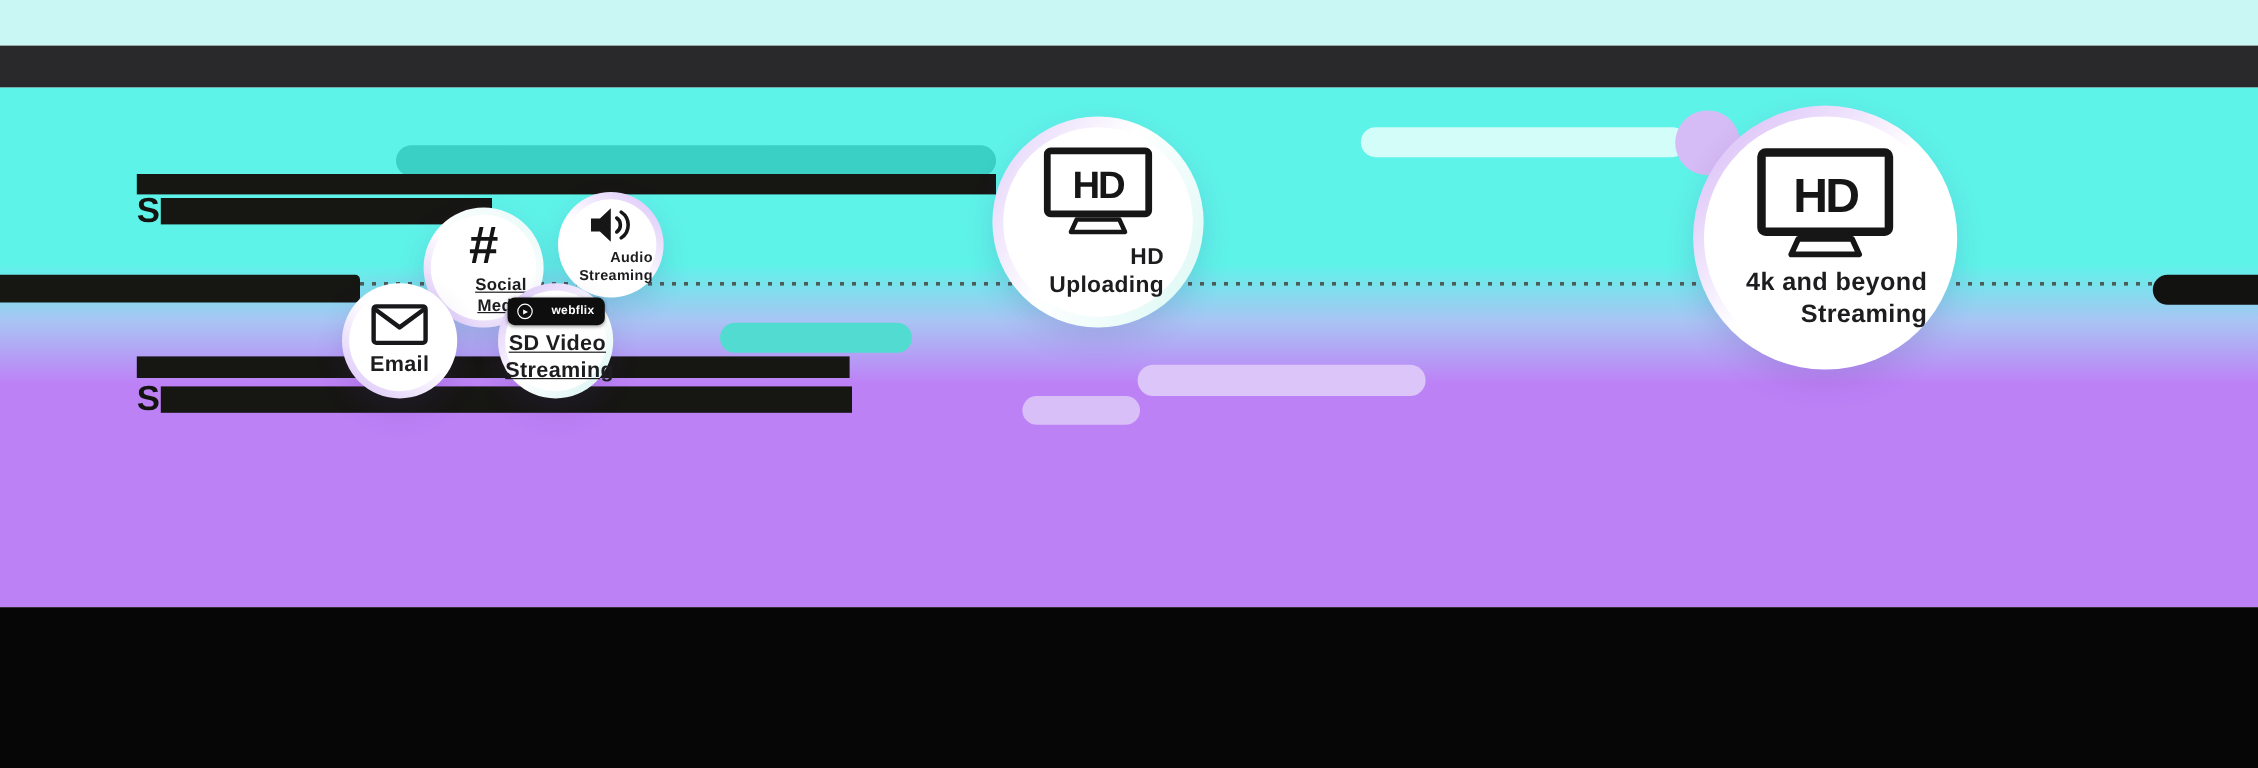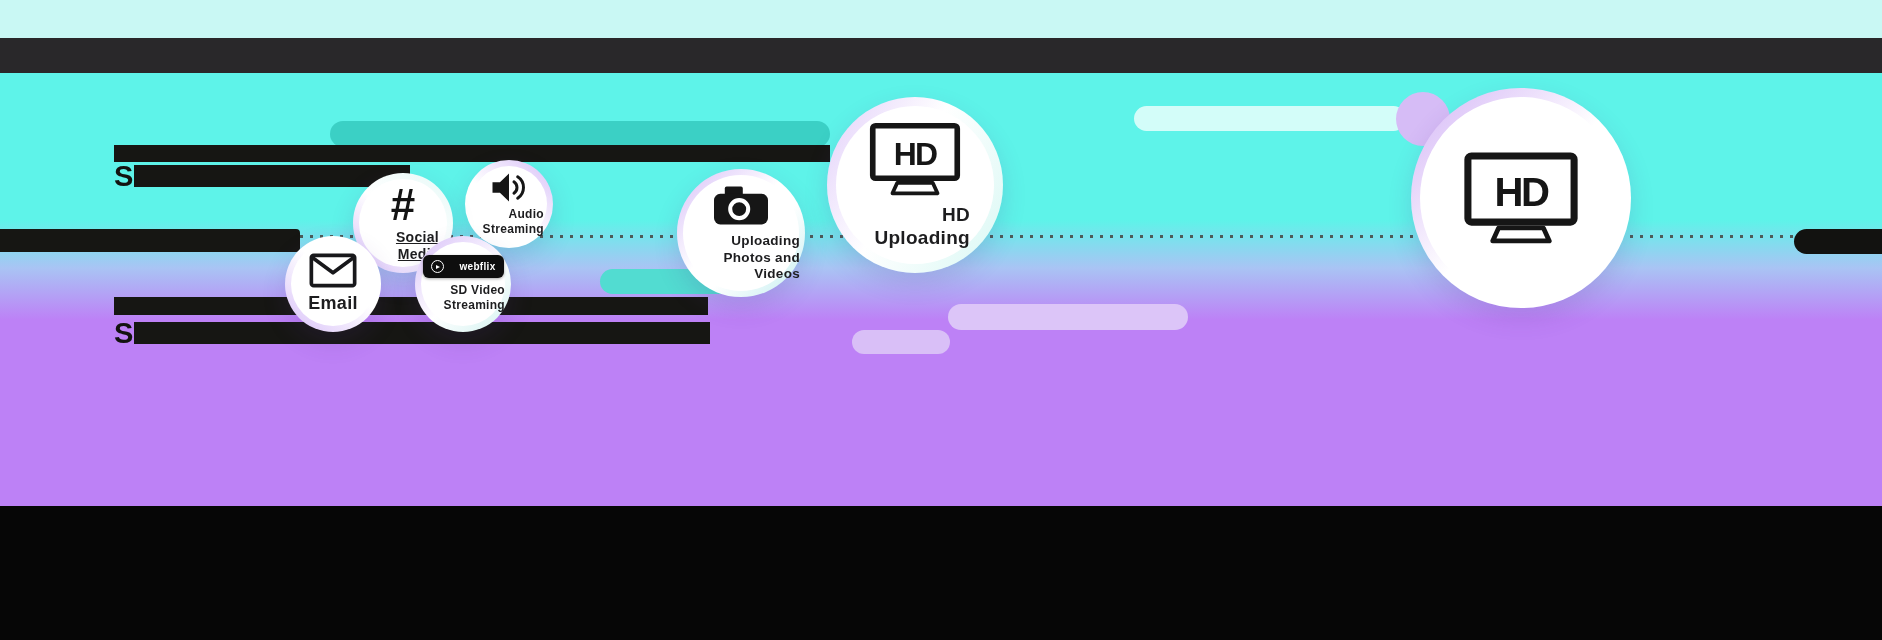--- a/index.html
+++ b/index.html
@@ -53,21 +53,21 @@
   .b-email {left:285px;top:236px;width:96px;height:96px;background:linear-gradient(40deg,#d8c0f8 0%,#ffffff 55%);}
   .b-sd    {left:415px;top:236px;width:96px;height:96px;background:linear-gradient(140deg,#d8c0f8 0%,#fff 55%,#d2f2f0 100%);}
   .b-upload{left:677px;top:169px;width:128px;height:128px;background:linear-gradient(135deg,#d8c0f8 0%,#fff 45%,#fff 60%,#c3eef0 100%);}
   .b-hd    {left:827px;top:97px;width:176px;height:176px;background:linear-gradient(120deg,#e2cffa 0%,#fff 45%,#d9f8f4 100%);}
   .b-video {left:1005px;top:140px;width:196px;height:196px;background:linear-gradient(45deg,#d3b4f6 0%,#fff 55%);}
   .b-4k    {left:1411px;top:88px;width:220px;height:220px;background:linear-gradient(135deg,#d3b4f6 0%,#fff 50%);}
 
   .b-email .lbl{font-size:18px;}
   .b-social .lbl{font-size:14px;width:72px;margin-top:2px;text-decoration:underline;}
   .b-audio .lbl{font-size:12px;width:70px;margin-top:3px;}
-  .b-sd .lbl{font-size:12px;font-weight:800;width:84px;}
+  .b-sd .lbl{font-size:18px;font-weight:800;width:84px;text-decoration:underline;}
   .b-upload .lbl{font-size:13.5px;font-weight:800;width:118px;}
   .b-hd .lbl{font-size:19px;width:110px;}
   .b-video .lbl{font-size:19px;margin-top:7px;}
   .b-4k .lbl{font-size:21px;width:170px;}
 
   .hash{font-size:44px;font-weight:800;color:#141414;line-height:1;}
 
   
   .webflix{display:flex;align-items:center;gap:16px;background:#0e0e0e;border-radius:6px;padding:5px 8px;
            box-shadow:0 1px 3px rgba(0,0,0,.35);}
@@ -147,46 +147,37 @@
       <div class="webflix">
         <span class="wf-play">
             <i></i>
           </span>
         <span class="wf-text">webflix</span>
       </div>
       <div class="lbl">SD Video Streaming</div>
     </div>
   </div>
 
-  <div class="bubble b-upload">
-    <div class="content">
-      <svg width="58" height="45" viewBox="0 0 64 50">
-        <rect x="14" y="4" width="20" height="12" rx="2" fill="#161616"></rect>
-        <rect x="2" y="12" width="60" height="34" rx="7" fill="#161616"></rect>
-        <circle cx="30" cy="29" r="10" fill="none" stroke="#ffffff" stroke-width="4.5"></circle>
-      </svg>
-      <div class="lbl">Uploading Photos and Videos</div>
-    </div>
-  </div>
 
   <div class="bubble b-hd big">
     <div class="content">
       <svg width="94" height="77" viewBox="0 0 100 82">
         <rect x="5" y="5" width="90" height="56" rx="3" fill="#ffffff" stroke="#161616" stroke-width="6"></rect>
         <text x="50" y="47" text-anchor="middle" font-family="'Liberation Sans','DejaVu Sans',sans-serif" font-size="34" font-weight="800" letter-spacing="-2" fill="#161616">HD</text>
         <path d="M31 66 H69 L74 77 H26 Z" fill="#ffffff" stroke="#161616" stroke-width="4" stroke-linejoin="round"></path>
       </svg>
       <div class="lbl">HD Uploading</div>
     </div>
   </div>
 
 
   <div class="bubble b-4k big">
     <div class="content">
       <svg width="118" height="97" viewBox="0 0 100 82">
         <rect x="5" y="5" width="90" height="56" rx="3" fill="#ffffff" stroke="#161616" stroke-width="6"></rect>
         <text x="50" y="47" text-anchor="middle" font-family="'Liberation Sans','DejaVu Sans',sans-serif" font-size="34" font-weight="800" letter-spacing="-2" fill="#161616">HD</text>
         <path d="M31 66 H69 L74 77 H26 Z" fill="#ffffff" stroke="#161616" stroke-width="4" stroke-linejoin="round"></path>
       </svg>
+      <div class="lbl">4k and beyond Streaming</div>
     </div>
   </div>
 
 </div>
 
 </body></html>

